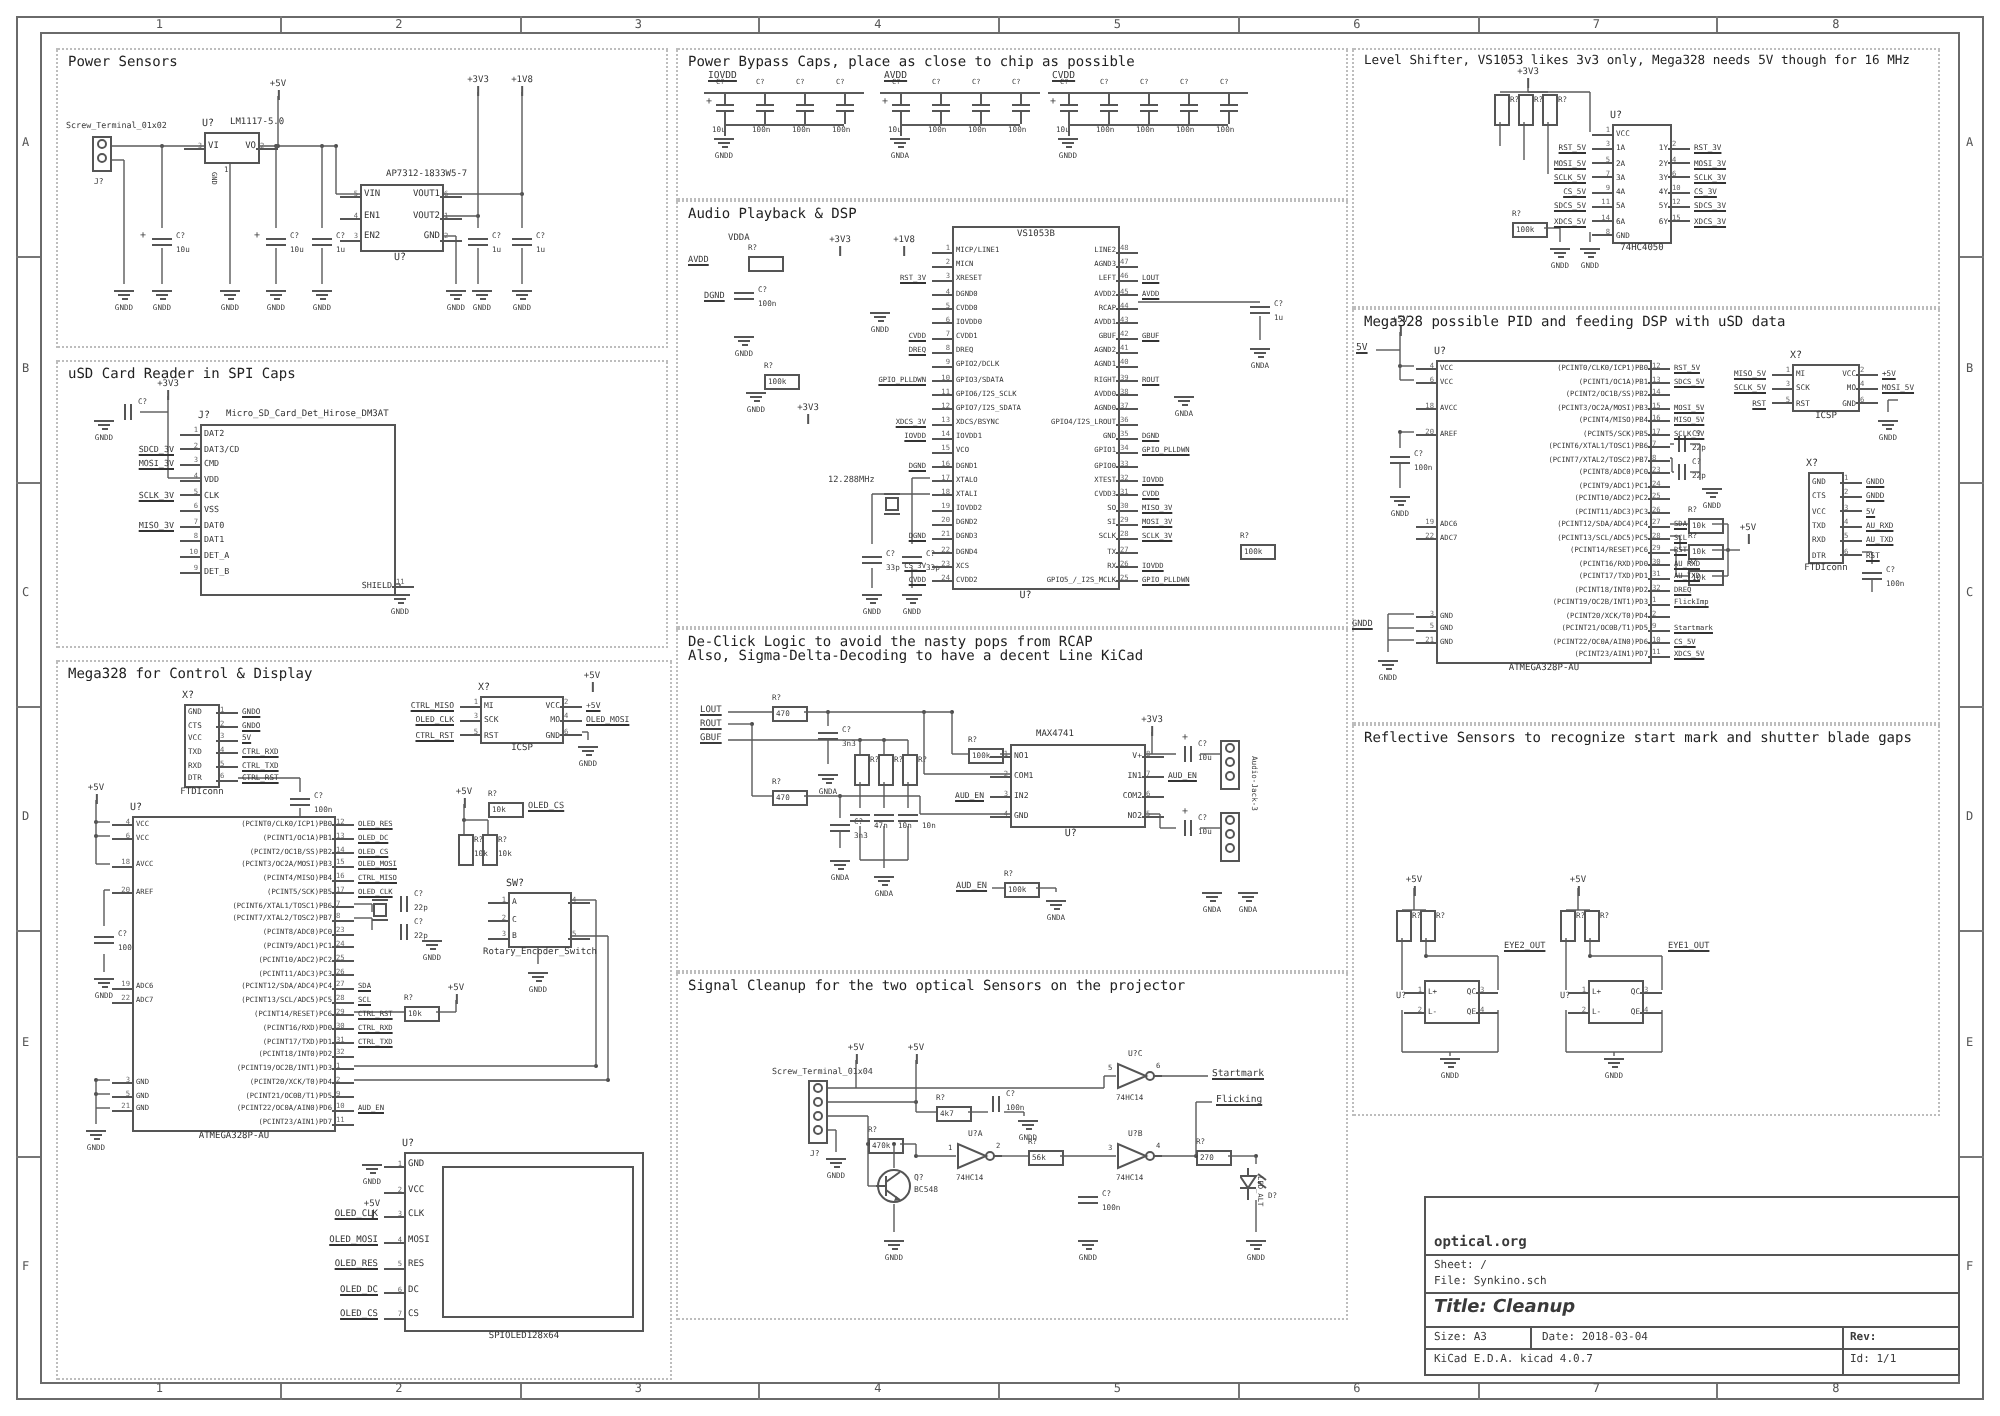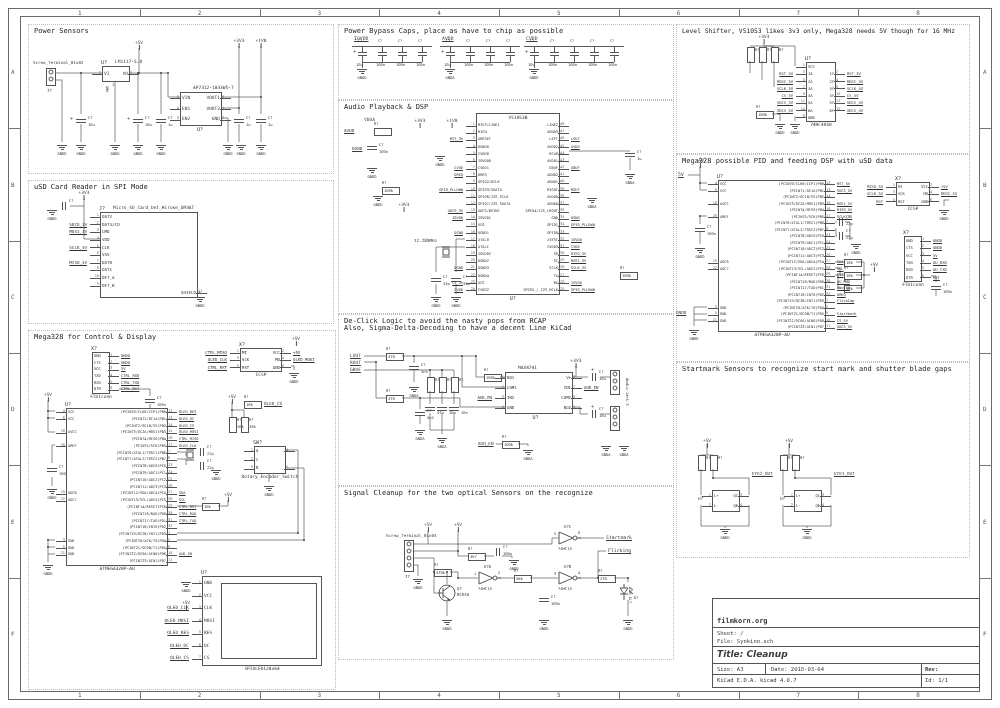--- a/index.html
+++ b/index.html
@@ -289,46 +289,46 @@
     <polyline points="783,526 831,526" fill="none" stroke="#5a5a5a" stroke-width="0.7"></polyline>
     <polyline points="807,526 807,528" fill="none" stroke="#5a5a5a" stroke-width="0.7"></polyline>
     <polyline points="952,618 952,621" fill="none" stroke="#5a5a5a" stroke-width="0.7"></polyline>
     <polyline points="952,635 952,640" fill="none" stroke="#5a5a5a" stroke-width="0.7"></polyline>
   </svg>
 
 <div class="sec" style="left:28px;top:24px;width:304px;height:148px">
   <span class="sec-title">Power Sensors</span>
 </div>
 <div class="sec" style="left:28px;top:180px;width:304px;height:142px">
-  <span class="sec-title">uSD Card Reader in SPI Mode</span>
+  <span class="sec-title">uSD Card Reader in SPI Caps</span>
 </div>
 <div class="sec" style="left:28px;top:330px;width:306px;height:358px">
   <span class="sec-title">Mega328 for Control &amp; Display</span>
 </div>
 <div class="sec" style="left:338px;top:24px;width:334px;height:74px">
-  <span class="sec-title">Power Bypass Caps, place as have to chip as possible</span>
+  <span class="sec-title">Power Bypass Caps, place as close to chip as possible</span>
 </div>
 <div class="sec" style="left:338px;top:100px;width:334px;height:212px">
   <span class="sec-title">Audio Playback &amp; DSP</span>
 </div>
 <div class="sec" style="left:338px;top:314px;width:334px;height:170px">
   <span class="sec-title">De-Click Logic to avoid the nasty pops from RCAP</span>
   <span class="sec-title" style="top:9px">Also, Sigma-Delta-Decoding to have a decent Line KiCad</span>
 </div>
 <div class="sec" style="left:338px;top:486px;width:334px;height:172px">
-  <span class="sec-title">Signal Cleanup for the two optical Sensors on the recognize</span>
+  <span class="sec-title">Signal Cleanup for the two optical Sensors on the projector</span>
 </div>
 <div class="sec" style="left:676px;top:24px;width:292px;height:128px">
   <span class="sec-title" style="font-size:6.3px">Level Shifter, VS1053 likes 3v3 only, Mega328 needs 5V though for 16 MHz</span>
 </div>
 <div class="sec" style="left:676px;top:154px;width:292px;height:206px">
   <span class="sec-title">Mega328 possible PID and feeding DSP with uSD data</span>
 </div>
 <div class="sec" style="left:676px;top:362px;width:292px;height:194px">
-  <span class="sec-title">Startmark Sensors to recognize start mark and shutter blade gaps</span>
+  <span class="sec-title">Reflective Sensors to recognize start mark and shutter blade gaps</span>
 </div>
 
 <div class="ic" style="left:102px;top:66px;width:26px;height:14px">
     <div class="abs icref" style="font-size: 5px; top: -8px; left: -2px;">U?</div>
     <div class="abs icref" style="font-size: 4.5px; top: -8px; left: 12px;">LM1117-5.0</div>
     <div class="abs pn" style="top: 0px; height: 14px; line-height: 14px; font-size: 4.5px; left: 1px;">VI</div>
     <div class="abs pn pnum" style="top: -1px; line-height: 14px; font-size: 3.6px; width: 10px; left: -12px; text-align: right;">3</div>
     <div class="abs stub" style="top: 7px; width: 11px; left: -11px;"></div>
     <div class="abs pn" style="top: 0px; height: 14px; line-height: 14px; font-size: 4.5px; right: 1px;">VO</div>
     <div class="abs pn pnum" style="top: -1px; line-height: 14px; font-size: 3.6px; width: 10px; left: 27px;">2</div>
@@ -1863,21 +1863,21 @@
     <div class="abs " style="left: 626.8px; top: 576.8px; width: 2.4px; height: 2.4px; background: rgb(68, 68, 68); border-radius: 50%;"></div>
     <div class="abs " style="left: 445.8px; top: 570.8px; width: 2.4px; height: 2.4px; background: rgb(68, 68, 68); border-radius: 50%;"></div>
     <div class="abs " style="left: 698.8px; top: 181.8px; width: 2.4px; height: 2.4px; background: rgb(68, 68, 68); border-radius: 50%;"></div>
     <div class="abs " style="left: 698.8px; top: 214.8px; width: 2.4px; height: 2.4px; background: rgb(68, 68, 68); border-radius: 50%;"></div>
     <div class="abs " style="left: 862.8px; top: 273.8px; width: 2.4px; height: 2.4px; background: rgb(68, 68, 68); border-radius: 50%;"></div>
     <div class="abs " style="left: 711.8px; top: 476.8px; width: 2.4px; height: 2.4px; background: rgb(68, 68, 68); border-radius: 50%;"></div>
     <div class="abs " style="left: 793.8px; top: 476.8px; width: 2.4px; height: 2.4px; background: rgb(68, 68, 68); border-radius: 50%;"></div>
   </div>
 
 <div class="tb" style="left:712px;top:598px;width:266px;height:88px">
-  <span style="left:4px;top:18px;font-size:7px;font-weight:bold">filmkorn.org</span>
+  <span style="left:4px;top:18px;font-size:7px;font-weight:bold">optical.org</span>
   <div class="line" style="left:0;top:28px;width:266px;height:1px"></div>
   <span style="left:4px;top:31px;font-size:5.5px">Sheet: /</span>
   <span style="left:4px;top:39px;font-size:5.5px">File: Synkino.sch</span>
   <div class="line" style="left:0;top:47px;width:266px;height:1px"></div>
   <span style="left:4px;top:50px;font-size:9px;font-weight:bold;font-style:italic;font-family:'DejaVu Sans',sans-serif">Title: Cleanup</span>
   <div class="line" style="left:0;top:64px;width:266px;height:1px"></div>
   <span style="left:4px;top:67px;font-size:5.5px">Size: A3</span>
   <span style="left:58px;top:67px;font-size:5.5px">Date: 2018-03-04</span>
   <span style="left:212px;top:67px;font-size:5.5px;font-weight:bold">Rev:</span>
   <div class="line" style="left:0;top:75px;width:266px;height:1px"></div>

